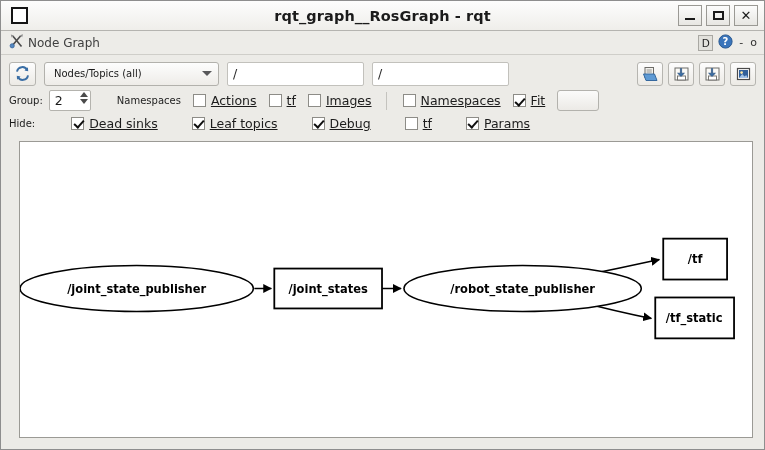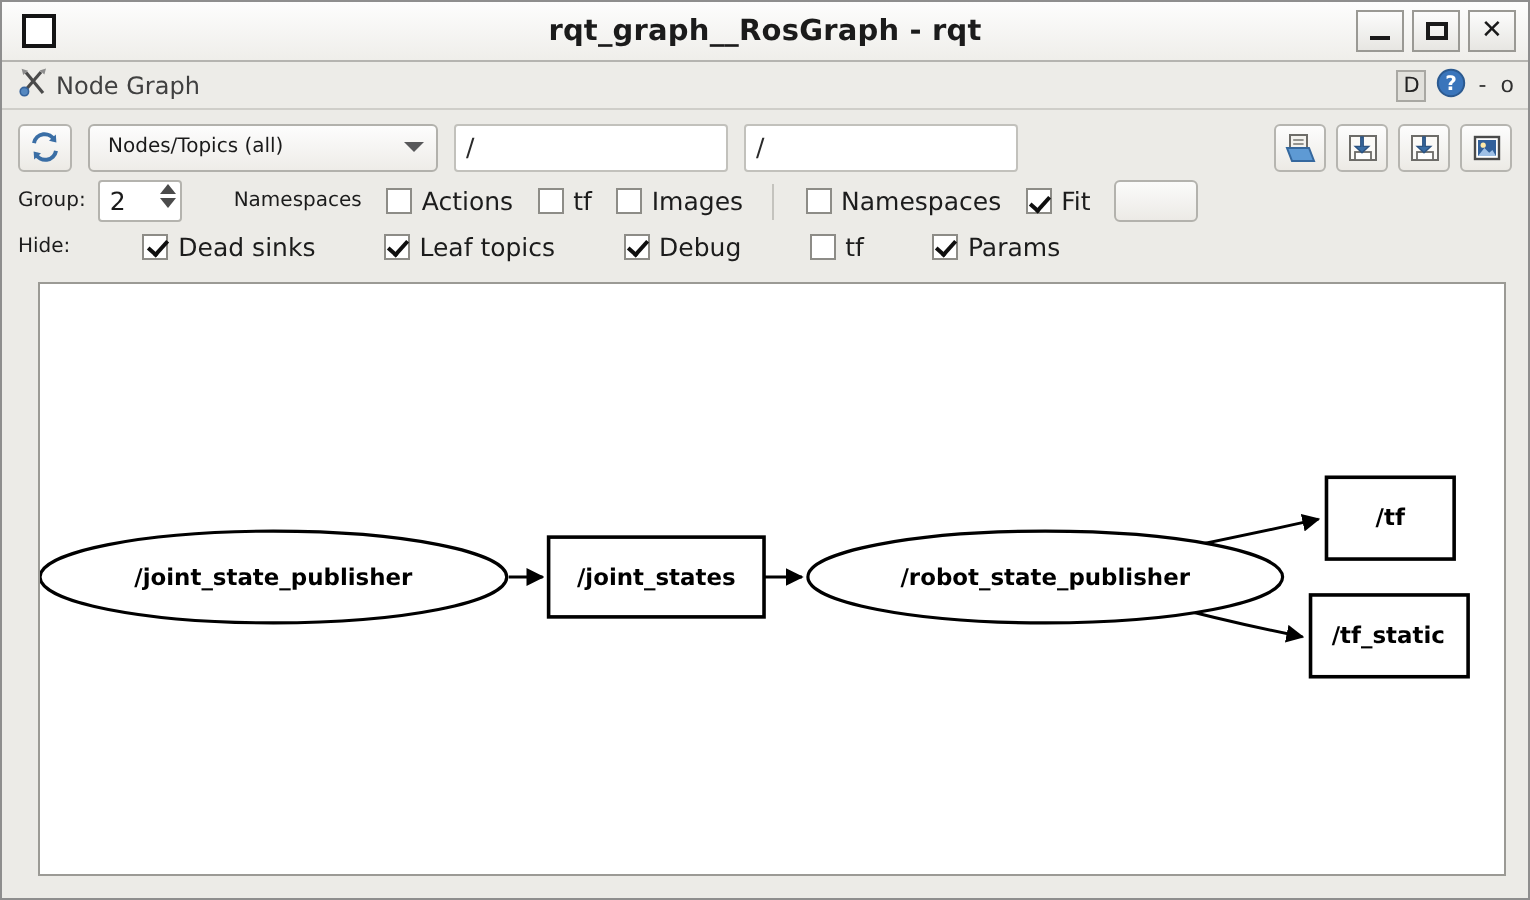--- a/index.html
+++ b/index.html
@@ -175,20 +175,21 @@
     align-items: center;
   }
   .sp-up, .sp-dn { width: 0; height: 0; border-left: 4px solid transparent; border-right: 4px solid transparent; }
   .sp-up { border-bottom: 5px solid #4b4b4b; }
   .sp-dn { border-top: 5px solid #4b4b4b; }
 
   .cbox {
     display: inline-flex; align-items: center;
     gap: 5px;
     margin-left: 12px;
+    text-decoration: underline;
   }
   .cbox .box {
     width: 13px; height: 13px;
     background: #ffffff;
     border: 1px solid #8d8c87;
     box-sizing: border-box;
     position: relative;
     flex: 0 0 auto;
   }
   .cbox.checked .box::after {

